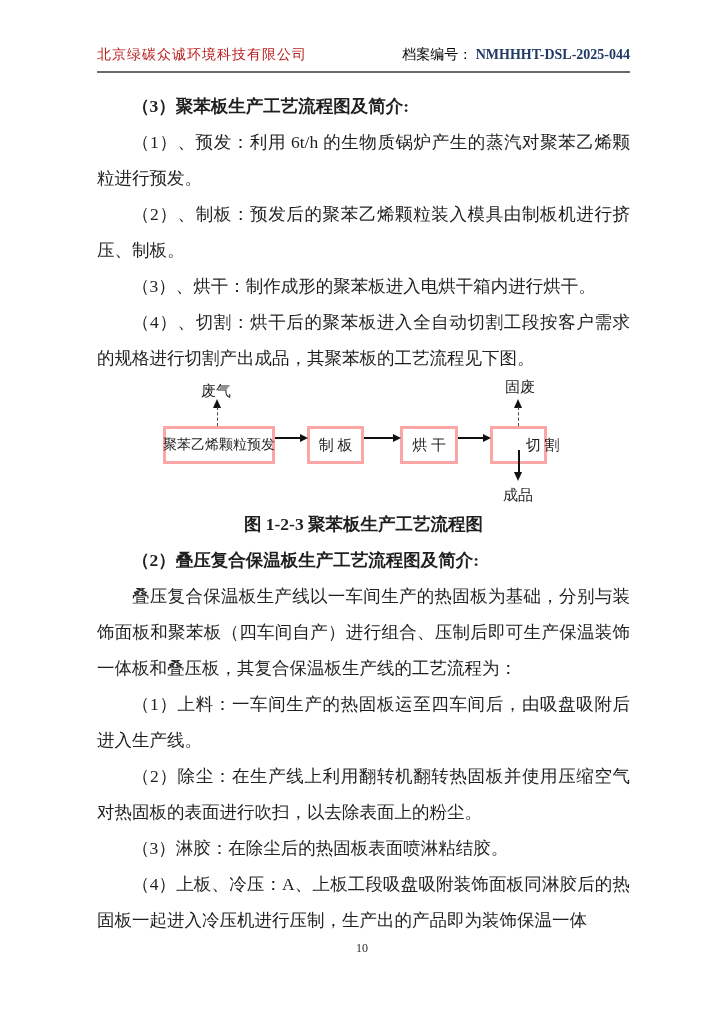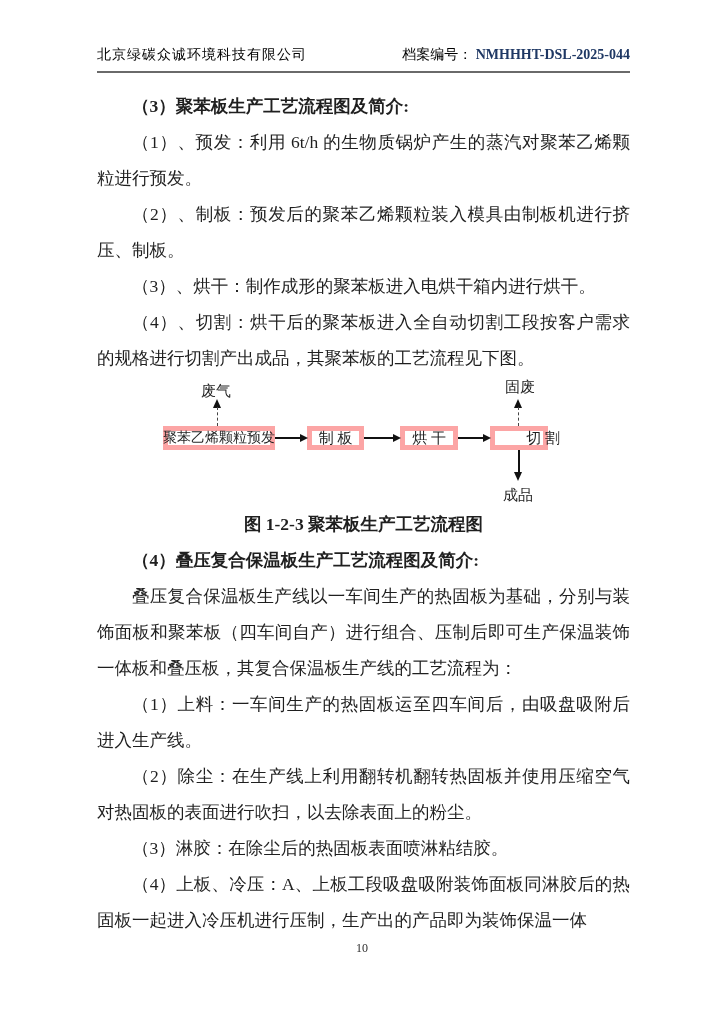--- a/index.html
+++ b/index.html
@@ -8,33 +8,33 @@
     font-family:"Liberation Serif","DejaVu Serif",serif;color:#1f1f1f;
     overflow:hidden;box-sizing:border-box;outline:1px solid #ededed;
   }
   
   .hdr{
     position:absolute;left:97px;top:46px;width:533px;
     display:flex;justify-content:space-between;align-items:baseline;
     border-bottom:2px solid #6a6a6a;padding-bottom:7px;
     font-size:14px;
   }
-  .hdr-company{color:#000000;letter-spacing:1px;}
+  .hdr-company{color:#b91c1c;letter-spacing:1px;}
   .hdr-right{white-space:nowrap;}
   .hdr-archive-label{color:#000000;}
   .hdr-archive-num{color:#1f3864;font-weight:bold;}
   
   .content{position:absolute;left:97px;top:88px;width:533px;}
   .content p{margin:0;font-size:17.5px;line-height:36px;text-align:justify;text-indent:2em;}
   .b{font-weight:bold;font-size:18px;}
   .caption{text-align:center !important;text-indent:0 !important;font-weight:bold;}
   
   .diagram{position:relative;width:533px;height:130px;}
   .fc-box{
-    position:absolute;height:24px;border:5px solid #fca5a5;background:#fff;
+    position:absolute;height:38px;border:3px solid #fca5a5;background:#fff;
     display:flex;align-items:center;justify-content:center;
     font-size:15px;line-height:1;white-space:nowrap;box-sizing:border-box;
   }
   .fc-box1{left:66px;top:50px;width:112px;font-size:14px;}
   .fc-box2{left:210px;top:50px;width:57px;}
   .fc-box3{left:303px;top:50px;width:58px;}
   .fc-box4{left:393px;top:50px;width:57px;padding-left:48px;}
   .fc-label{position:absolute;font-size:15px;line-height:1;white-space:nowrap;}
   .lbl-wastegas{left:104px;top:8px;}
   .lbl-solidwaste{left:408px;top:4px;}
@@ -94,21 +94,21 @@
       <span class="tri tri-right tr2"></span>
       <span class="hline h3"></span>
       <span class="tri tri-right tr3"></span>
 
       <span class="vsolid"></span>
       <span class="tri tri-down"></span>
       <span class="fc-label lbl-product">成品</span>
     </div>
 
     <p class="caption">图 1-2-3 聚苯板生产工艺流程图</p>
-    <p class="b">（4）叠压复合保温板生产工艺流程图及简介:</p>
+    <p class="b">（2）叠压复合保温板生产工艺流程图及简介:</p>
     <p>叠压复合保温板生产线以一车间生产的热固板为基础，分别与装饰面板和聚苯板（四车间自产）进行组合、压制后即可生产保温装饰一体板和叠压板，其复合保温板生产线的工艺流程为：</p>
     <p>（1）上料：一车间生产的热固板运至四车间后，由吸盘吸附后进入生产线。</p>
     <p>（2）除尘：在生产线上利用翻转机翻转热固板并使用压缩空气对热固板的表面进行吹扫，以去除表面上的粉尘。</p>
     <p>（3）淋胶：在除尘后的热固板表面喷淋粘结胶。</p>
     <p>（4）上板、冷压：A、上板工段吸盘吸附装饰面板同淋胶后的热固板一起进入冷压机进行压制，生产出的产品即为装饰保温一体</p>
   </div>
 
   <div class="footer">10</div>
 
 </div>

